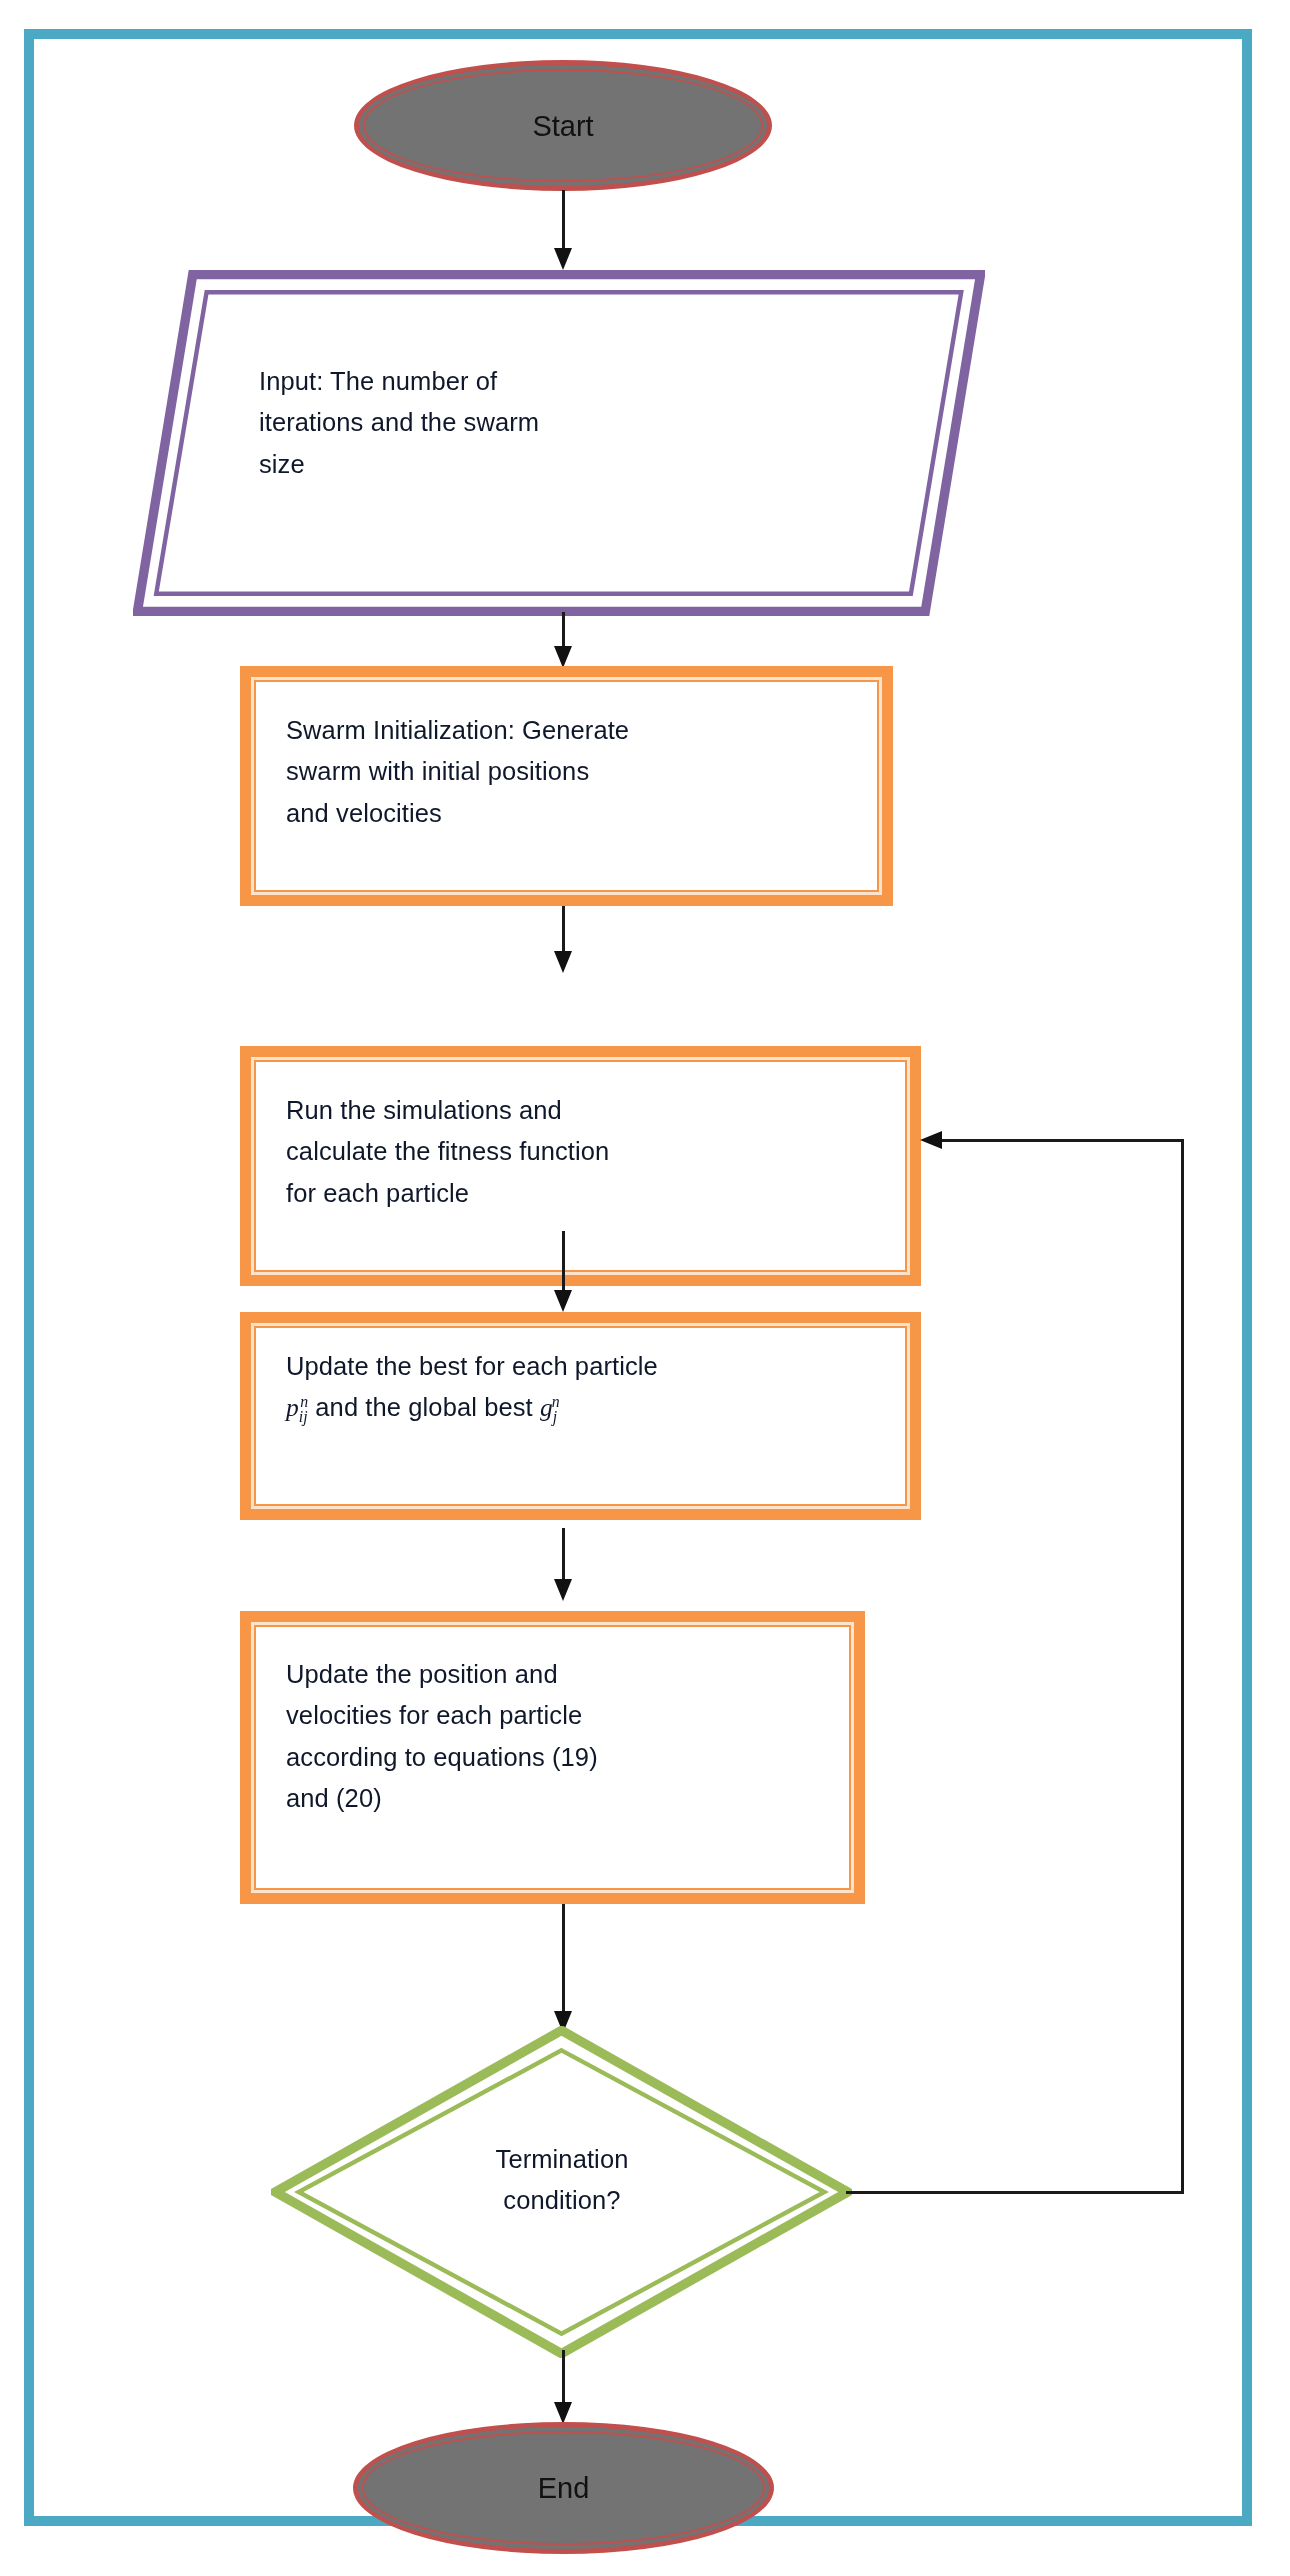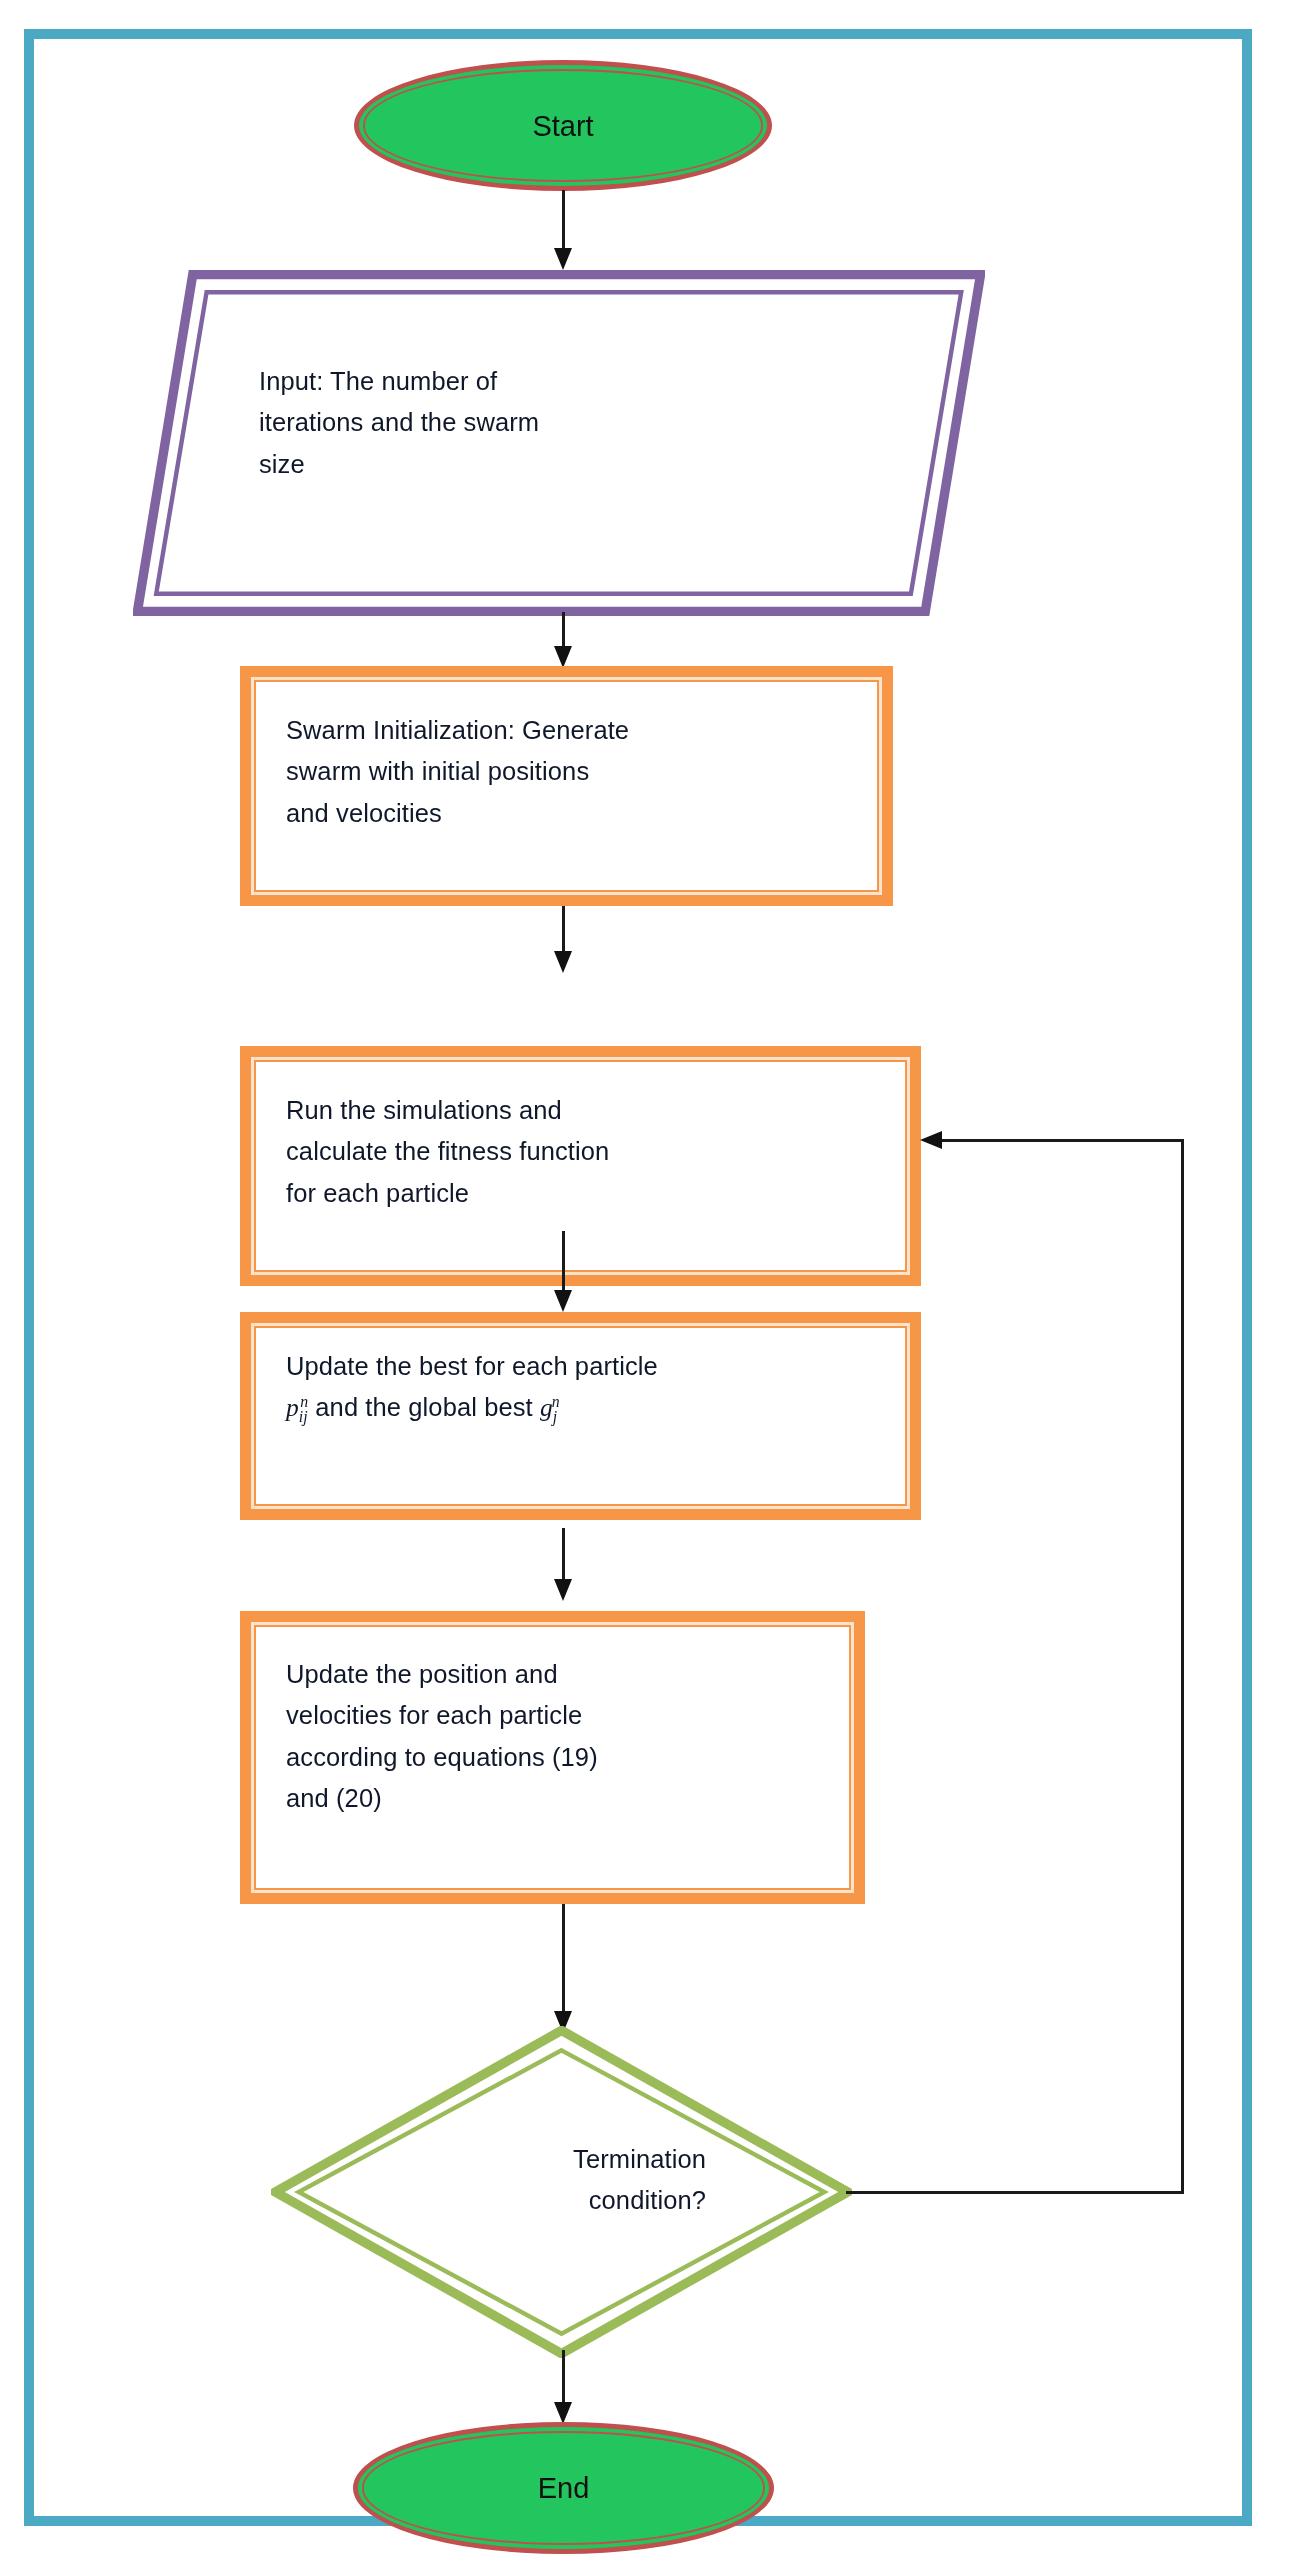--- a/index.html
+++ b/index.html
@@ -11,21 +11,21 @@
          border:10.5px solid #4BA9C4;box-sizing:border-box;}
 
   #canvas{position:absolute;left:0;top:0;width:1290px;height:2576px;}
 
   
   .node-text{position:absolute;color:#0f172a;font-size:25.5px;line-height:1.62;
              letter-spacing:0.1px;white-space:pre-line;}
 
   
   .term{position:absolute;box-sizing:border-box;border:5.5px solid #C0504D;
-        border-radius:50%;background:#22c55e;}
+        border-radius:50%;background:#737373;}
   .term .inner{position:absolute;left:4.4px;top:4.4px;right:4.4px;bottom:4.4px;
         border:2.8px solid #C0504D;border-radius:50%;box-sizing:border-box;}
   .term .label{position:absolute;left:0;right:0;top:50%;transform:translateY(-50%);
         text-align:center;font-size:29px;color:#111;}
 
   
   .proc{position:absolute;box-sizing:border-box;background:#F79646;
         border:0;padding:0;}
   .proc .ring{position:absolute;left:11px;top:11px;right:11px;bottom:11px;
         background:#FCE3CD;box-sizing:border-box;}
@@ -140,21 +140,21 @@
   </div>
 
   <div class="conn v" style="left:562px;top:1904px;height:111px;"></div>
   <div class="arrow-down" style="left:554px;top:2011px;"></div>
 
   <div class="dia-wrap" style="left:271px;top:2026px;width:581px;height:332px;">
     <svg width="581" height="332" viewBox="0 0 1050 600">
       <polygon points="525,8 1042,300 525,592 8,300" fill="#ffffff" stroke="#9BBB59" stroke-width="17"></polygon>
       <polygon points="525,44 1000,300 525,556 50,300" fill="#ffffff" stroke="#9BBB59" stroke-width="8"></polygon>
     </svg>
-    <div class="node-text" style="left:147px;top:113px;width:288px;text-align:right;">Termination
+    <div class="node-text" style="left:147px;top:113px;width:288px;text-align:center;">Termination
 condition?</div>
   </div>
 
   <div class="conn v" style="left:562px;top:2350px;height:58px;"></div>
   <div class="arrow-down" style="left:554px;top:2402px;"></div>
 
   <div class="conn h" style="left:846px;top:2191px;width:338px;"></div>
   <div class="conn v" style="left:1181px;top:1139px;height:1053px;"></div>
   <div class="conn h" style="left:941px;top:1139px;width:241px;"></div>
   <div class="arrow-left" style="left:920px;top:1131px;"></div>

